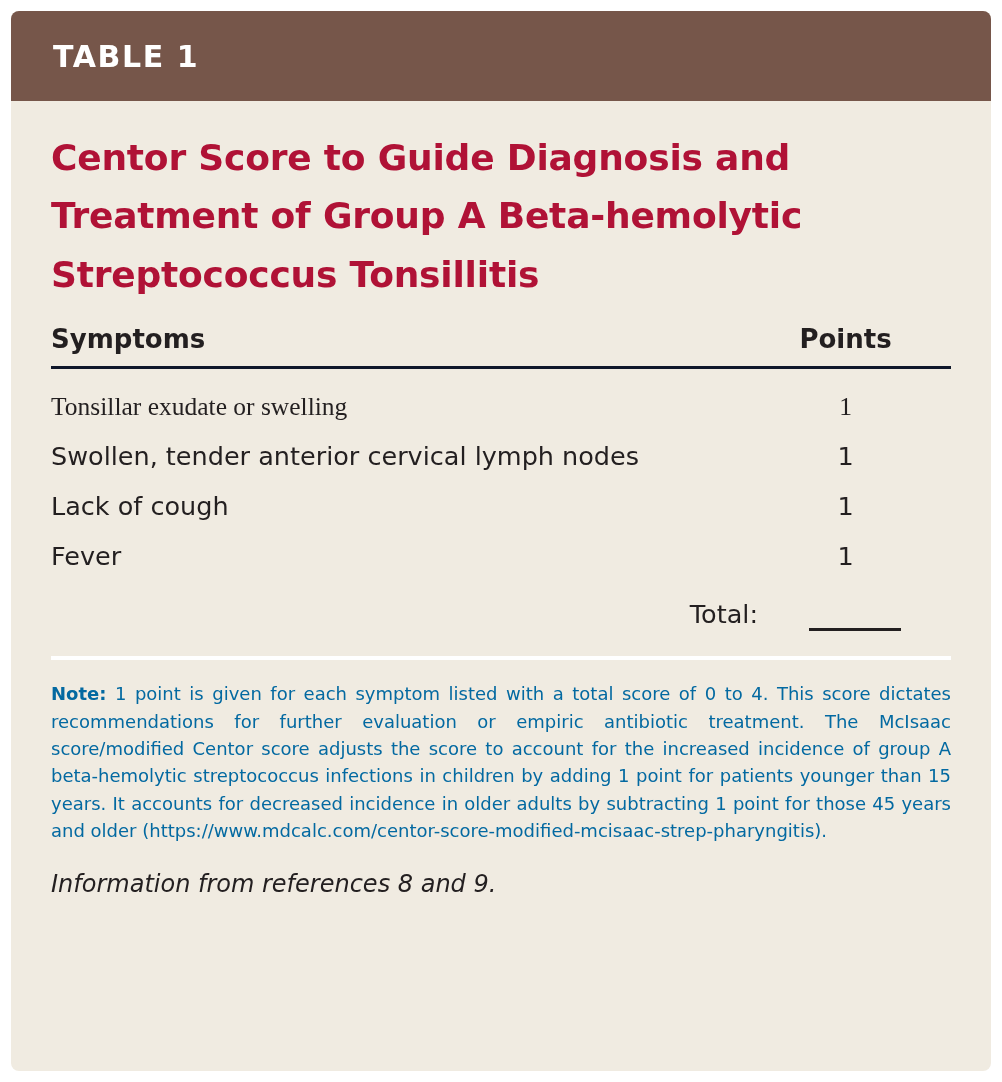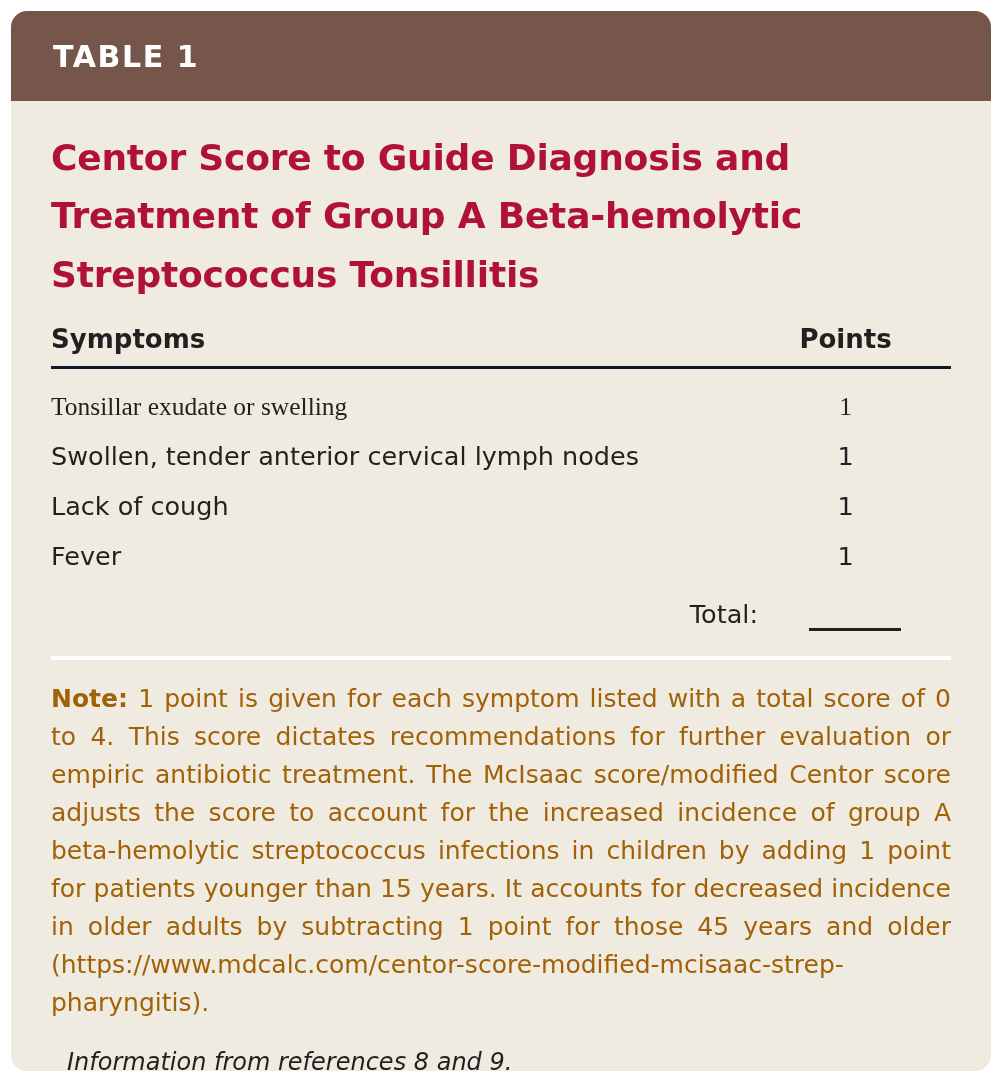--- a/index.html
+++ b/index.html
@@ -12,21 +12,21 @@
     background: #ffffff;
     font-family: "DejaVu Sans", sans-serif;
   }
   .table-card {
     position: absolute;
     left: 11px;
     top: 11px;
     width: 980px;
     height: 1060px;
     background: #f0ebe1;
-    border-radius: 16px;
+    border-radius: 8px;
     overflow: hidden;
     box-sizing: border-box;
   }
   .card-header {
     height: 90px;
     background: #76564a;
     display: flex;
     align-items: center;
     padding: 0 0 0 42px;
     box-sizing: border-box;
@@ -103,34 +103,34 @@
     border-bottom: 3px solid #231f20;
     height: 20px;
     vertical-align: bottom;
   }
   .divider {
     height: 4px;
     background: #ffffff;
     margin: 16px 0 20px 0;
   }
   .note {
-    font-size: 25px;
-    color: #a16207;
+    font-size: 18px;
+    color: #0369a1;
     line-height: 1.52;
     text-align: justify;
     margin: 6px 0 26px 0;
   }
   .note b {
     font-weight: bold;
   }
   .source {
     font-size: 24px;
     color: #231f20;
     font-style: italic;
-    margin: 16px;
+    margin: 0;
   }
 </style>
 </head>
 <body>
 
 <div class="table-card">
 
   <div class="card-header">
     <span class="card-header-label">TABLE 1</span>
   </div>

